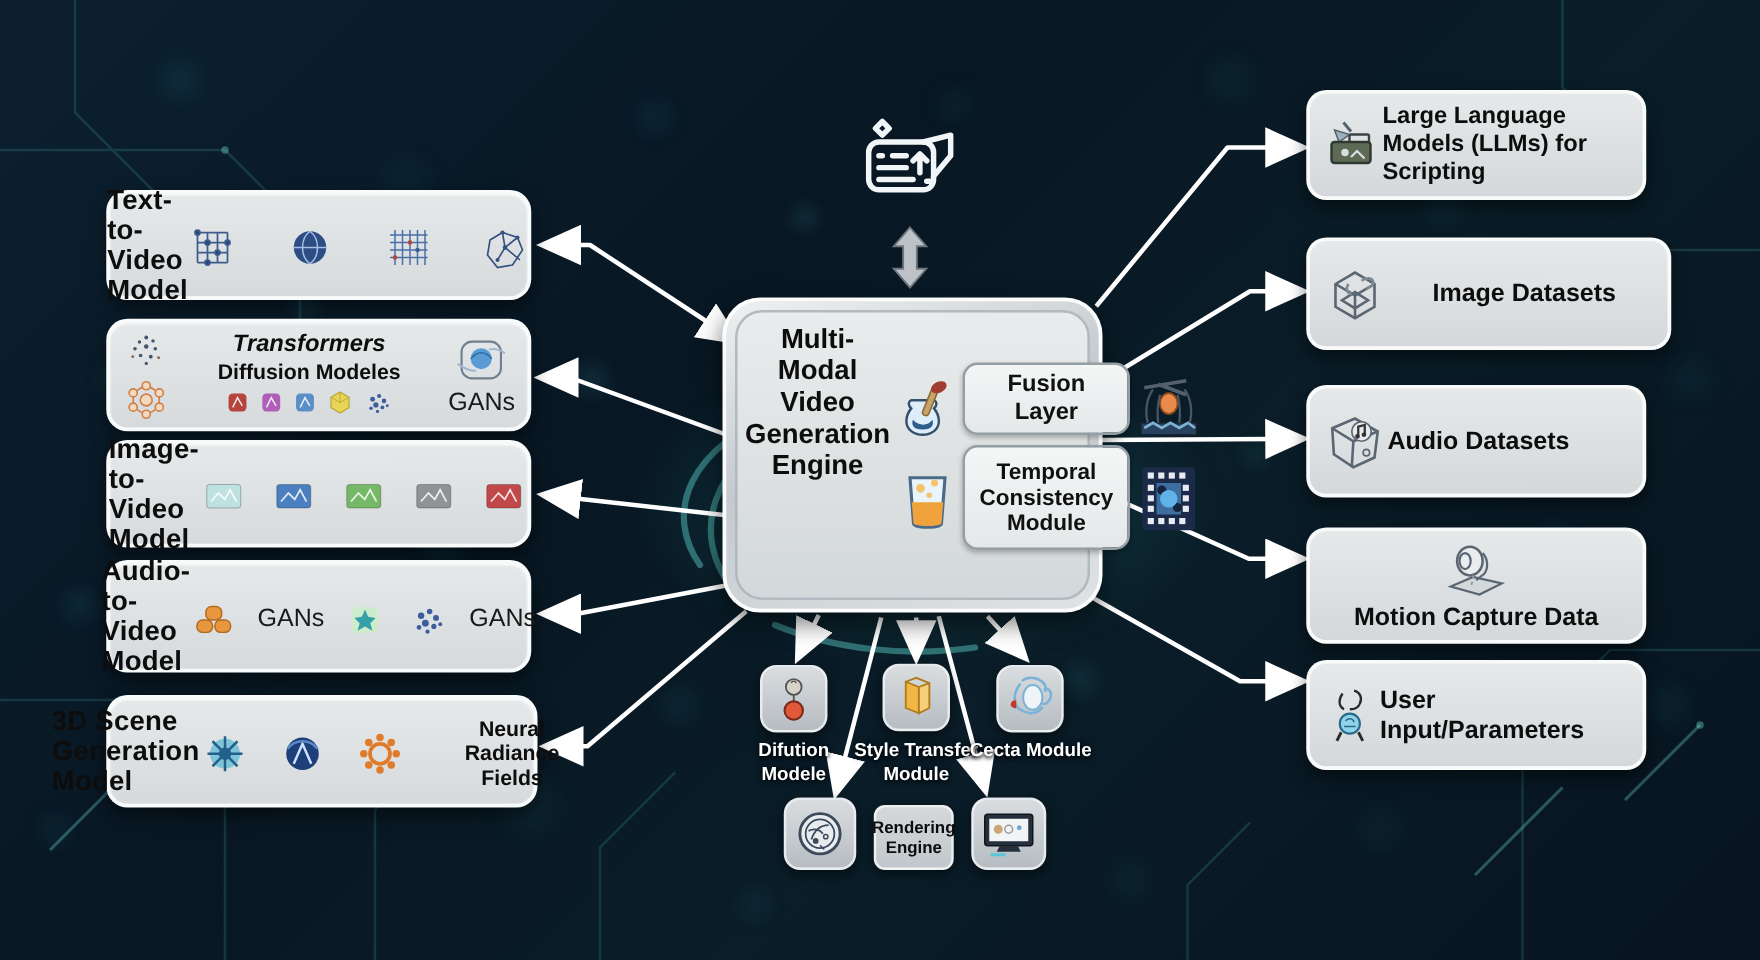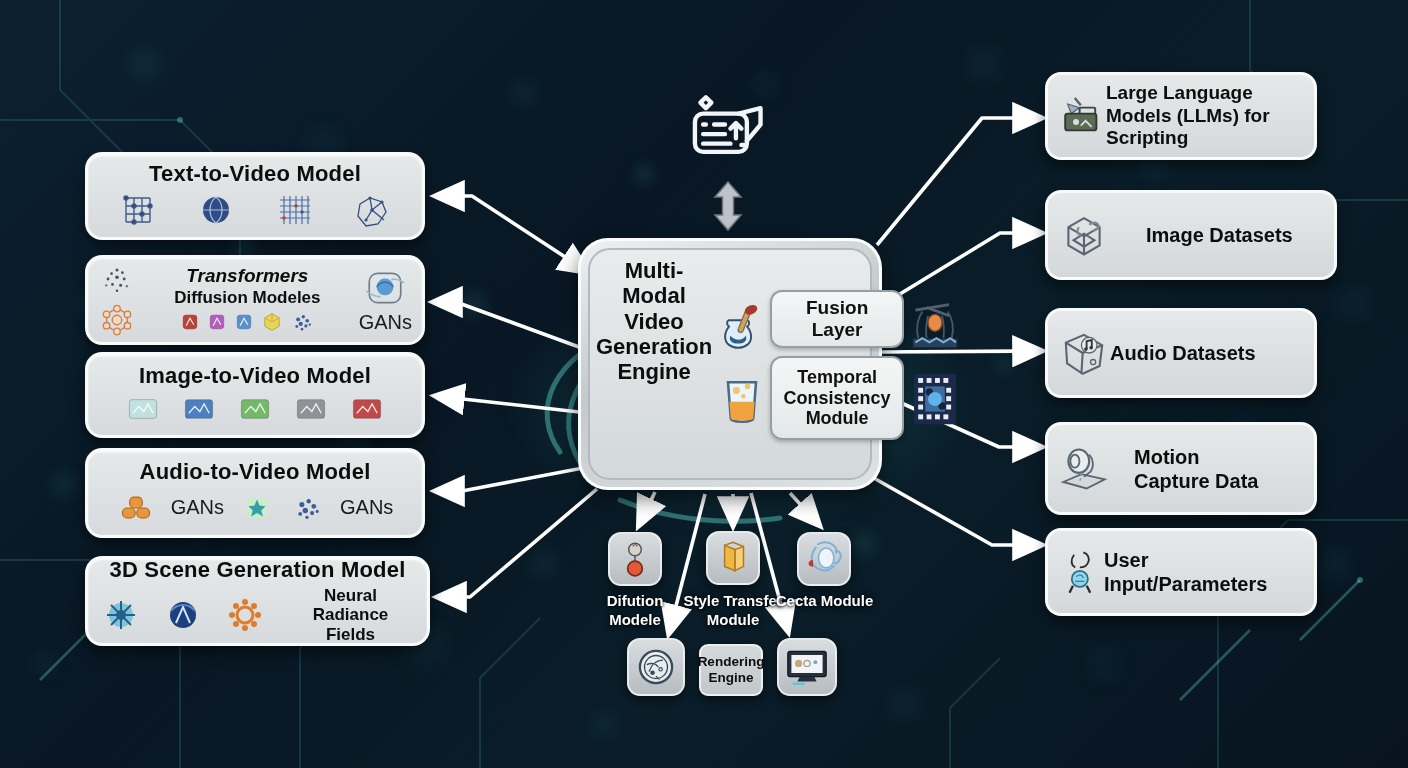--- a/index.html
+++ b/index.html
@@ -21,21 +21,21 @@
     40px 660px 18px 8px rgba(62,196,205,.08),860px 540px 16px 8px rgba(90,225,225,.10),
     1000px 360px 14px 6px rgba(62,196,205,.09),160px 180px 10px 4px rgba(120,240,235,.14);}
   .glow{position:absolute;left:430px;top:240px;width:620px;height:330px;
     background:radial-gradient(closest-side,rgba(64,225,215,.20),rgba(64,225,215,.06) 55%,transparent 78%);
     filter:blur(4px);}
   svg.layer{position:absolute;left:0;top:0;width:1408px;height:768px;pointer-events:none;}
   
   .nbox{position:absolute;background:linear-gradient(180deg,#e6e9ea,#d6dadc);
     border:3px solid rgba(250,252,252,.95);border-radius:17px;
     box-shadow:0 6px 14px rgba(0,0,0,.5),inset 0 1px 2px #fff;
-    display:flex;flex-direction:column;align-items:center;justify-content:center;box-sizing:border-box;}
+    display:flex;flex-direction:row;align-items:center;justify-content:center;box-sizing:border-box;}
   .ltitle{font-weight:bold;font-size:22px;letter-spacing:.2px;line-height:1.1;}
   .irow{display:flex;align-items:center;justify-content:center;}
   .gans{font-size:20px;color:#1a1a1a;}
   
   .rbox{position:absolute;background:linear-gradient(180deg,#e6e9ea,#d4d8da);
     border:3px solid rgba(250,252,252,.95);border-radius:16px;
     box-shadow:0 6px 14px rgba(0,0,0,.5);display:flex;align-items:center;box-sizing:border-box;padding:6px 10px;}
   .rlabel{flex:1;font-weight:bold;font-size:19px;line-height:1.2;}
   
   .engine{position:absolute;left:578px;top:238px;width:304px;height:252px;border-radius:30px;
@@ -539,21 +539,21 @@
         <use href="#s-wirecube"></use>
       </svg>
     <div class="rlabel" style="font-size:20px;">Image Datasets</div>
   </div>
   <div class="rbox" style="left:1045px;top:308px;width:272px;height:90px;">
     <svg class="ic" width="52" height="52">
         <use href="#s-audiobox"></use>
       </svg>
     <div class="rlabel" style="font-size:20px;">Audio Datasets</div>
   </div>
-  <div class="rbox" style="left:1045px;top:422px;width:272px;height:93px;">
+  <div class="rbox" style="left:1045px;top:422px;width:272px;height:93px;flex-direction:column;">
     <svg class="ic" width="52" height="52">
         <use href="#s-camera"></use>
       </svg>
     <div class="rlabel" style="font-size:20px;padding:0 24px;">Motion Capture Data</div>
   </div>
   <div class="rbox" style="left:1045px;top:528px;width:272px;height:88px;">
     <svg class="ic" width="46" height="50">
         <use href="#s-user"></use>
       </svg>
     <div class="rlabel" style="font-size:20px;">User Input/Parameters</div>

